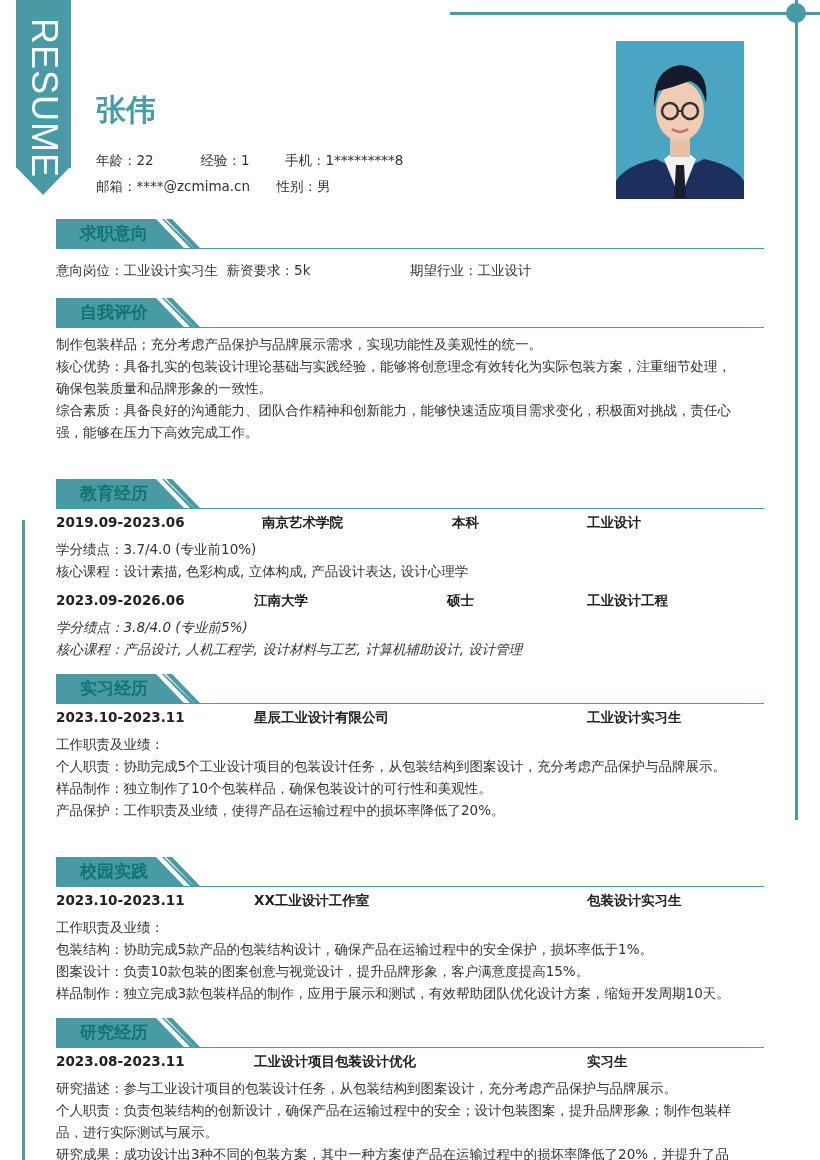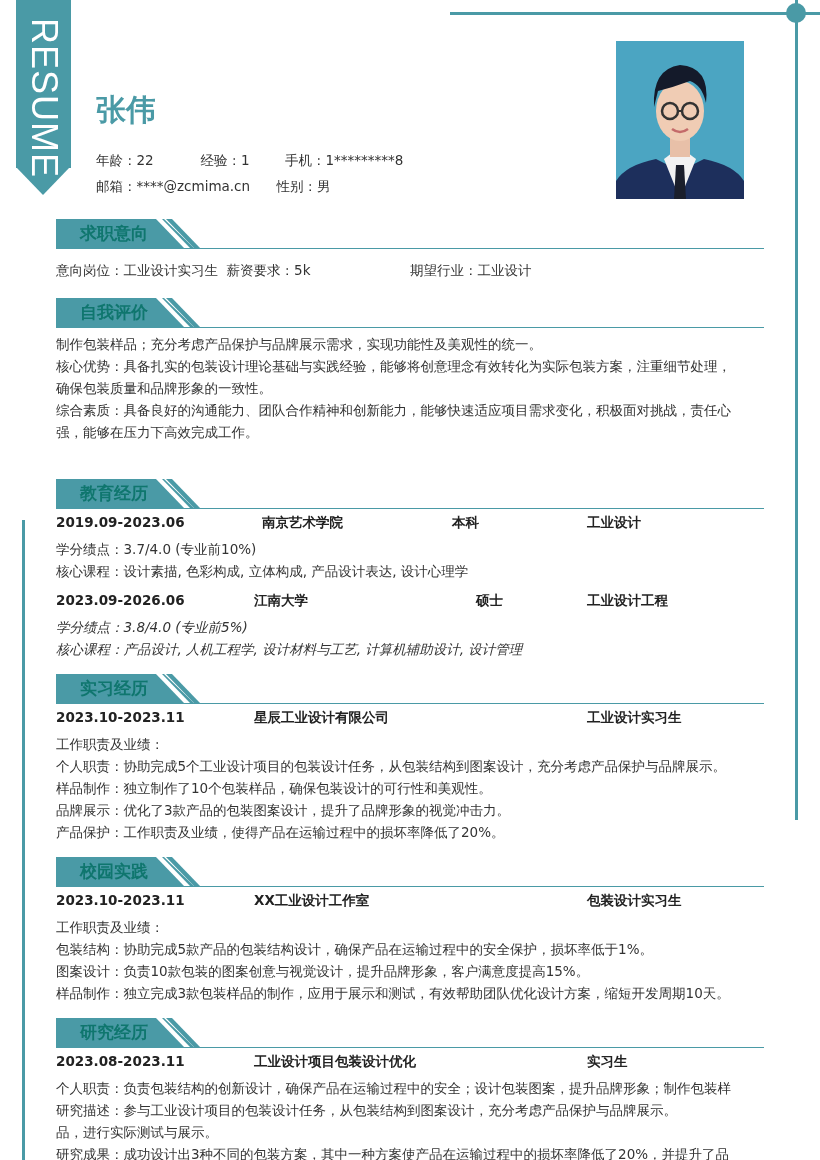--- a/index.html
+++ b/index.html
@@ -120,21 +120,21 @@
   <span style="left:396px;">本科</span>
   <span style="left:531px;">工业设计</span>
 </div>
 <div class="text" style="top:538px;">
   <div>学分绩点：3.7/4.0 (专业前10%)</div>
   <div>核心课程：设计素描, 色彩构成, 立体构成, 产品设计表达, 设计心理学</div>
 </div>
 <div class="row" style="top:592px;">
   <span style="left:0;">2023.09-2026.06</span>
   <span style="left:198px;">江南大学</span>
-  <span style="left:420px;">硕士</span>
+  <span style="left:391px;">硕士</span>
   <span style="left:531px;">工业设计工程</span>
 </div>
 <div class="text" style="top:616px;font-style:italic;">
   <div>学分绩点：3.8/4.0 (专业前5%)</div>
   <div>核心课程：产品设计, 人机工程学, 设计材料与工艺, 计算机辅助设计, 设计管理</div>
 </div>
 
 <div class="section-head" style="top:674px;">
   <svg class="tab" width="150" height="30" viewBox="0 0 150 30">
     <polygon points="0,0 108,0 138,29 0,29" fill="#4a9aa6"></polygon>
@@ -147,21 +147,20 @@
 </div>
 <div class="row" style="top:709px;">
   <span style="left:0;">2023.10-2023.11</span>
   <span style="left:198px;">星辰工业设计有限公司</span>
   <span style="left:531px;">工业设计实习生</span>
 </div>
 <div class="text" style="top:733px;">
   <div>工作职责及业绩：</div>
   <div>个人职责：协助完成5个工业设计项目的包装设计任务，从包装结构到图案设计，充分考虑产品保护与品牌展示。</div>
   <div>样品制作：独立制作了10个包装样品，确保包装设计的可行性和美观性。</div>
-  <div>品牌展示：优化了3款产品的包装图案设计，提升了品牌形象的视觉冲击力。</div>
   <div>产品保护：工作职责及业绩，使得产品在运输过程中的损坏率降低了20%。</div>
 </div>
 
 <div class="section-head" style="top:857px;">
   <svg class="tab" width="150" height="30" viewBox="0 0 150 30">
     <polygon points="0,0 108,0 138,29 0,29" fill="#4a9aa6"></polygon>
     <polygon points="100,0 106,0 134,29 128,29" fill="#ffffff"></polygon>
     <polygon points="110,0 116,0 144,29 138,29" fill="#4a9aa6"></polygon>
     <polygon points="118,0 122,0 150,29 146,29" fill="#ffffff"></polygon>
   </svg>
@@ -189,17 +188,17 @@
   </svg>
   <div class="title">研究经历</div>
   <div class="line"></div>
 </div>
 <div class="row" style="top:1053px;">
   <span style="left:0;">2023.08-2023.11</span>
   <span style="left:198px;">工业设计项目包装设计优化</span>
   <span style="left:531px;">实习生</span>
 </div>
 <div class="text" style="top:1077px;">
+  <div>研究描述：参与工业设计项目的包装设计任务，从包装结构到图案设计，充分考虑产品保护与品牌展示。</div>
   <div>个人职责：负责包装结构的创新设计，确保产品在运输过程中的安全；设计包装图案，提升品牌形象；制作包装样</div>
-  <div>研究描述：参与工业设计项目的包装设计任务，从包装结构到图案设计，充分考虑产品保护与品牌展示。</div>
   <div>品，进行实际测试与展示。</div>
   <div>研究成果：成功设计出3种不同的包装方案，其中一种方案使产品在运输过程中的损坏率降低了20%，并提升了品</div>
 </div>
 
 </body></html>

